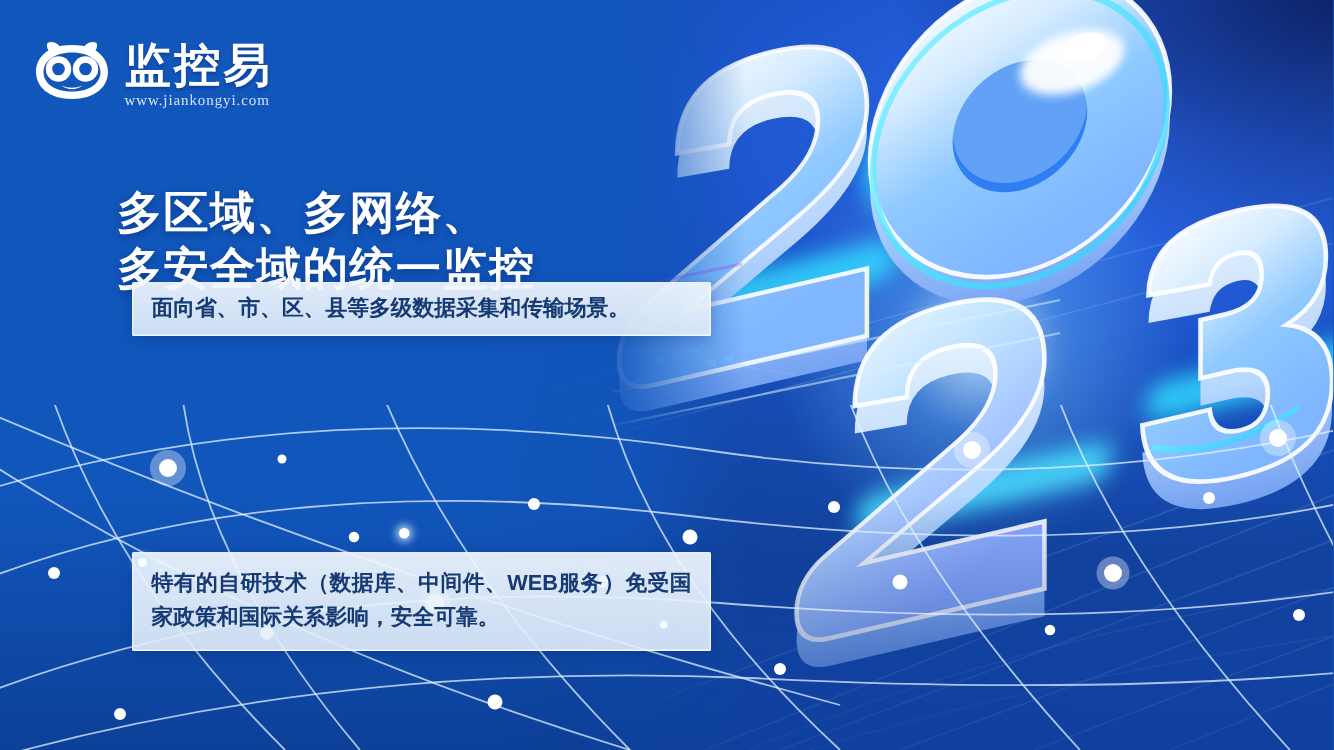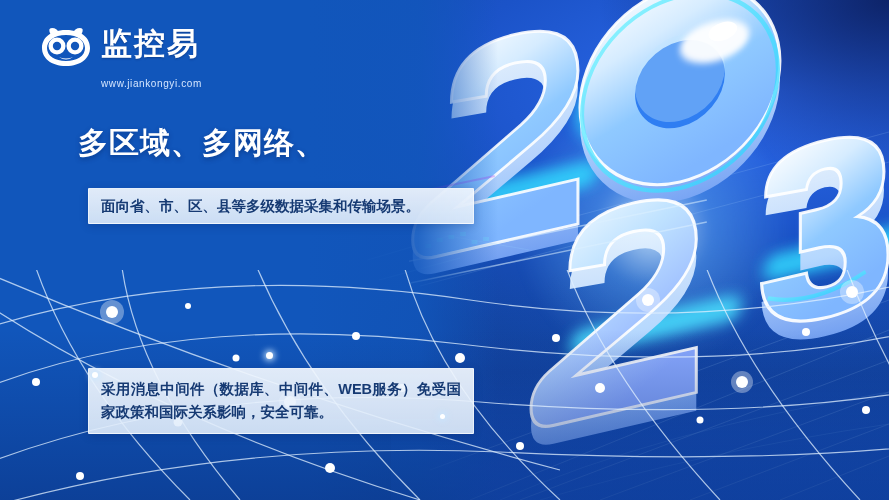--- a/index.html
+++ b/index.html
@@ -41,28 +41,28 @@
 
   
   .numerals{position:absolute;left:46%;top:-6%;width:58%;height:112%;}
   .numerals svg{width:100%;height:100%;display:block;}
 
   
   .tech-deco{position:absolute;left:40%;top:28%;width:26%;height:40%;opacity:.45;}
   .tech-deco svg{width:100%;height:100%;display:block;}
 
   
-  .logo{position:absolute;left:40px;top:26px;display:flex;align-items:flex-start;gap:9px;}
+  .logo{position:absolute;left:22px;top:26px;display:flex;align-items:flex-start;gap:9px;}
   .logo-mark{width:52px;height:44px;flex:none;}
   .logo-mark svg{width:100%;height:100%;display:block;}
   .logo-text{display:flex;flex-direction:column;padding-top:1px;}
   .logo-cn{color:#ffffff;font-size:31px;line-height:33px;font-weight:700;letter-spacing:2px;
            text-shadow:0 1px 2px rgba(0,20,70,.35);}
-  .logo-url{color:#d5e6ff;font-size:10px;line-height:13px;letter-spacing:.6px;margin-top:17px;
-            font-family:Liberation Sans, sans-serif;}
+  .logo-url{color:#d5e6ff;font-size:10px;line-height:13px;letter-spacing:.6px;margin-top:1px;
+            font-family:Liberation Serif, serif;}
 
   
   .headline{position:absolute;left:78px;top:86px;color:#ffffff;font-weight:700;
             font-size:30px;line-height:37px;letter-spacing:1px;
             text-shadow:0 2px 5px rgba(4,30,90,.45);margin-top:38px;}
   .headline div{white-space:nowrap;}
 
   
   .card{position:absolute;border-radius:1px;
         background:linear-gradient(180deg, rgba(240,246,253,.93) 0%, rgba(224,236,250,.90) 100%);
@@ -276,28 +276,29 @@
       </svg>
     </span>
     <span class="logo-text">
       <span class="logo-cn">监控易</span>
       <span class="logo-url">www.jiankongyi.com</span>
     </span>
   </div>
 
   <div class="headline">
     <div>多区域、多网络、</div>
+    <div>多安全域的统一监控</div>
   </div>
 
   <div class="card card-1">
     <p>面向省、市、区、县等多级数据采集和传输场景。</p>
   </div>
 
 
   <div class="card card-3">
-    <p>采用消息中间件（数据库、中间件、WEB服务）免受国家政策和国际关系影响，安全可靠。</p>
+    <p>特有的自研技术（数据库、中间件、WEB服务）免受国家政策和国际关系影响，安全可靠。</p>
   </div>
 
   <div class="node-dot" style="left:266px;top:352px;width:7px;height:7px;"></div>
   <div class="node-dot" style="left:92px;top:372px;width:6px;height:6px;"></div>
   <div class="node-dot" style="left:440px;top:414px;width:5px;height:5px;"></div>
 
 </div>
 
 </body></html>

